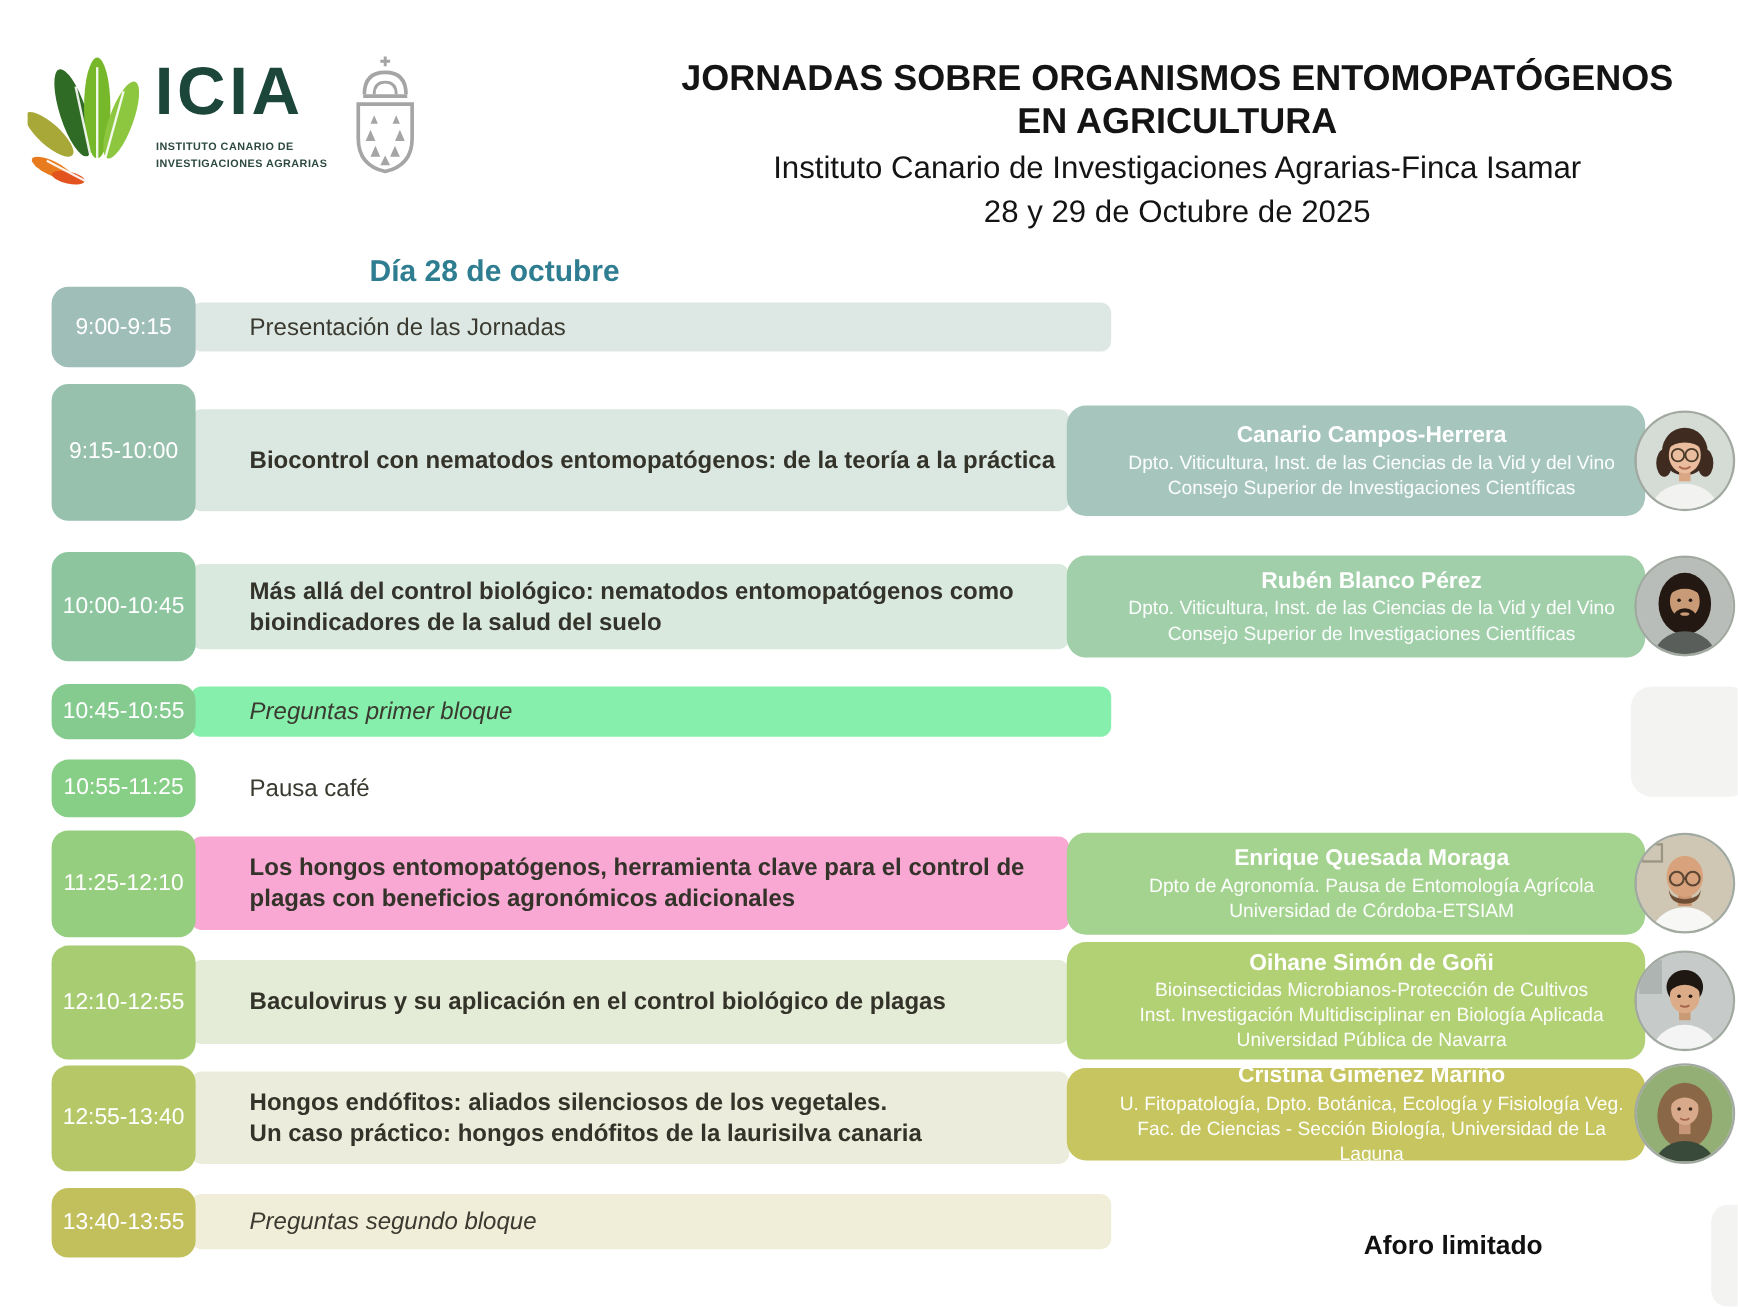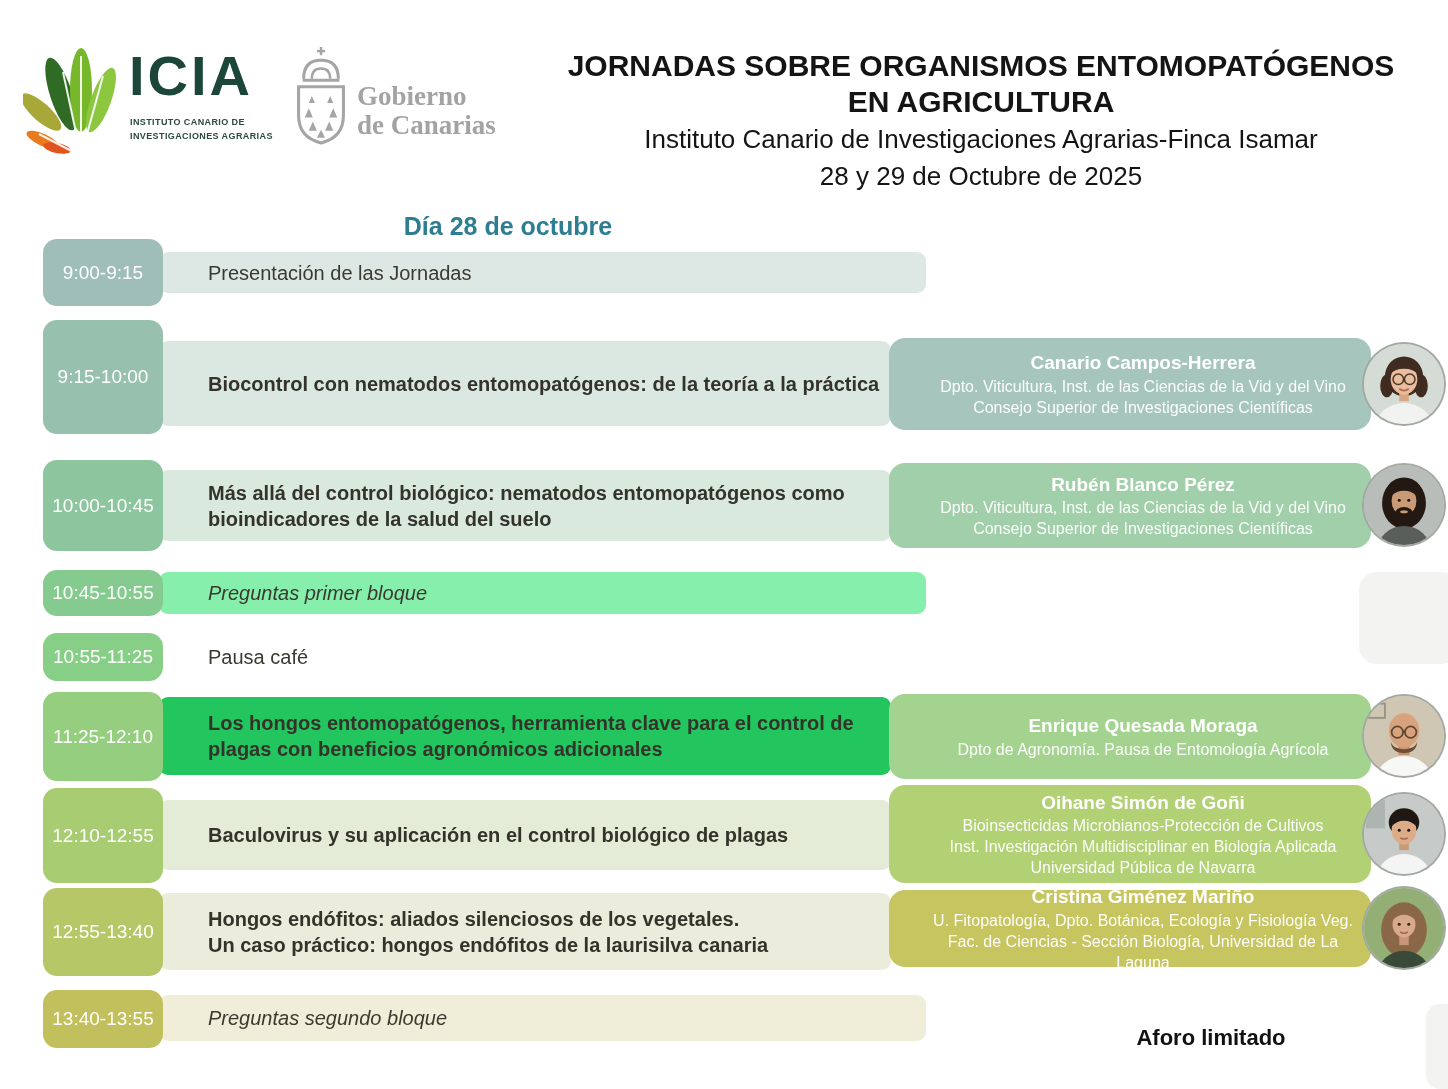--- a/index.html
+++ b/index.html
@@ -11,21 +11,21 @@
   .icia-leaves { position:absolute; left:0; top:0; }
   .icia-acronym { position:absolute; left:106px; top:6px; font-size:56px; font-weight:bold; letter-spacing:3px; color:#1b4639; line-height:1; }
   .icia-sub { position:absolute; left:107px; top:74px; font-size:9px; font-weight:bold; letter-spacing:0.4px; color:#2c4a40; line-height:1.5; }
   .gob-logo { position:absolute; left:280px; top:46px; width:230px; height:104px; }
   .gob-emblem { position:absolute; left:0; top:0; }
   .gob-word { position:absolute; left:66px; top:36px; font-family:"Liberation Serif","DejaVu Serif",serif; font-weight:bold; font-size:27px; color:#a3a3a3; line-height:1.08; }
   .title-block { position:absolute; left:520px; top:48px; width:900px; text-align:center; color:#141414; }
   .title-main { font-size:30px; font-weight:bold; line-height:1.2; }
   .title-sub  { font-size:26px; line-height:1.3; margin-top:3px; }
 
-  .day-header { position:absolute; left:297px; top:212px; width:400px; text-align:center; font-size:25px; font-weight:bold; color:#2e7d91; }
+  .day-header { position:absolute; left:297px; top:212px; width:400px; font-size:25px; font-weight:bold; color:#2e7d91; }
 
   
   .time-chip { position:absolute; left:32px; width:120px; border-radius:14px; color:#ffffff;
                display:flex; align-items:center; justify-content:center; font-size:19px; z-index:3;text-align:right; }
   .session-bar { position:absolute; left:148px; border-radius:9px; display:flex; align-items:center;
                  padding-left:49px; box-sizing:border-box; font-size:20px; color:#3a3a30; z-index:1; }
   .session-bar span { white-space:pre-line; line-height:1.3; }
   .bar-bold span { font-weight:bold; color:#33332a; }
   .bar-italic span { font-style:italic; }
   .plain-label { position:absolute; left:197px; display:flex; align-items:center; font-size:20px; color:#3a3a30; }
@@ -89,24 +89,20 @@
       <g fill="#a5a5a5">
         <polygon points="17,56 23,56 20,49"></polygon>
           <polygon points="35,56 41,56 38,49"></polygon>
         <polygon points="13,70 21,70 17,61"></polygon>
           <polygon points="37,70 45,70 41,61"></polygon>
         <polygon points="17,83 25,83 21,74"></polygon>
           <polygon points="33,83 41,83 37,74"></polygon>
         <polygon points="25,90 33,90 29,82"></polygon>
       </g>
     </svg>
-    <div class="gob-word">
-      <div>Gobierno</div>
-      <div>de Canarias</div>
-    </div>
   </div>
 
   <div class="title-block">
     <div class="title-main">JORNADAS SOBRE ORGANISMOS ENTOMOPATÓGENOS</div>
     <div class="title-main">EN AGRICULTURA</div>
     <div class="title-sub">Instituto Canario de Investigaciones Agrarias-Finca Isamar</div>
     <div class="title-sub">28 y 29 de Octubre de 2025</div>
   </div>
 
   <div class="day-header">Día 28 de octubre</div>
@@ -168,27 +164,28 @@
 
   <div class="time-chip" style="top: 570px; height: 46px; background: rgb(133, 203, 143);">10:45-10:55</div>
   <div class="session-bar bar-italic" style="top: 572px; height: 42px; width: 767px; background: #86efac;">
       <span>Preguntas primer bloque</span>
     </div>
 
   <div class="time-chip" style="top: 633px; height: 48px; background: rgb(135, 207, 134);">10:55-11:25</div>
   <div class="plain-label" style="top:633px; height:48px;">Pausa café</div>
 
   <div class="time-chip" style="top: 692px; height: 89px; background: rgb(149, 206, 126);">11:25-12:10</div>
-  <div class="session-bar bar-bold" style="top: 697px; height: 78px; width: 732px; background: #22c55e;">
+  <div class="session-bar bar-bold" style="top: 697px; height: 78px; width: 732px; background: #f9a8d4;">
       <span>Los hongos entomopatógenos, herramienta clave para el control de
 plagas con beneficios agronómicos adicionales</span>
     </div>
   <div class="speaker-card" style="top: 694px; height: 85px; background: rgb(164, 211, 143);">
     <div class="speaker-name">Enrique Quesada Moraga</div>
     <div class="speaker-line">Dpto de Agronomía. Pausa de Entomología Agrícola</div>
+    <div class="speaker-line">Universidad de Córdoba-ETSIAM</div>
   </div>
   <div class="speaker-photo" style="top:694px;">
     <svg viewBox="0 0 84 84">
       <rect width="84" height="84" fill="#cfc7b4"></rect>
       <rect x="5" y="8" width="17" height="15" fill="none" stroke="#9a9482" stroke-width="2"></rect>
       <ellipse cx="42" cy="90" rx="30" ry="27" fill="#f7f7f5"></ellipse>
       <rect x="36" y="50" width="12" height="12" fill="#c89471"></rect>
       <ellipse cx="42" cy="36" rx="16" ry="18" fill="#d8a37c"></ellipse>
       <path d="M28 46 Q28 60 42 60 Q56 60 56 46 Q56 55 42 56 Q28 55 28 46" fill="#6e4f35"></path>
       <circle cx="35" cy="38" r="6" fill="none" stroke="#5a4632" stroke-width="1.8"></circle>

